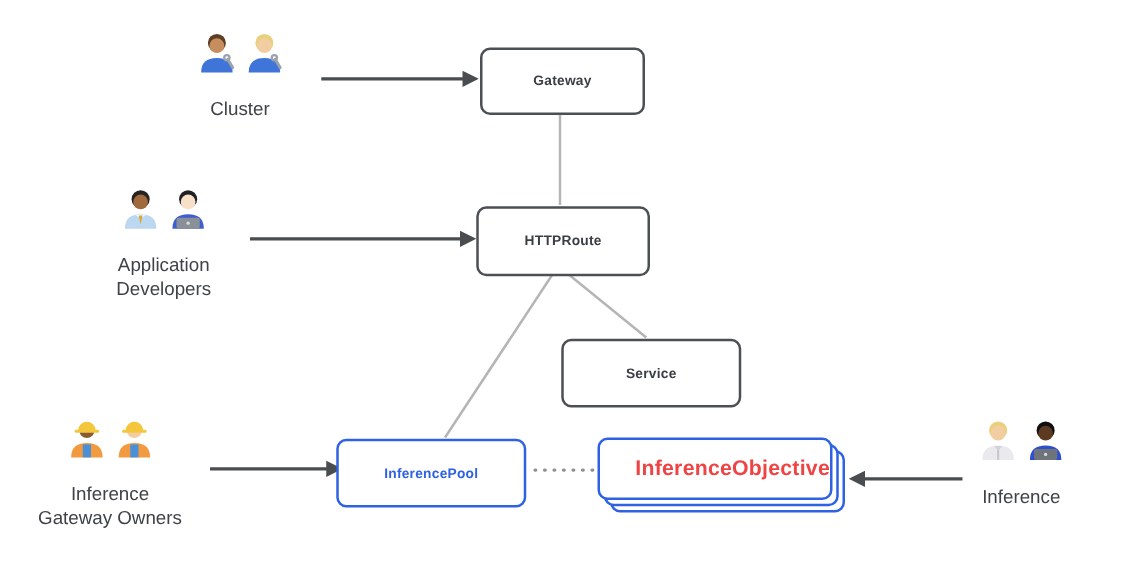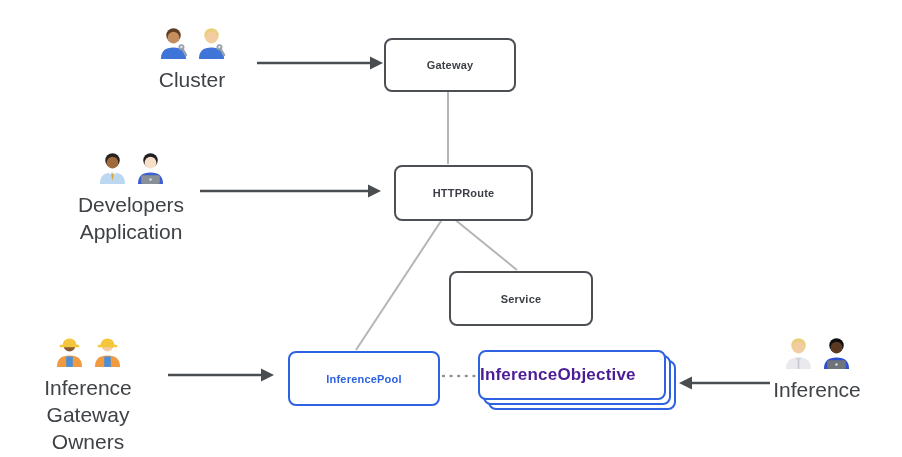--- a/index.html
+++ b/index.html
@@ -8,41 +8,41 @@
     font-family:"Liberation Sans",sans-serif;overflow:hidden;
   }
   .overlay{position:absolute;left:0;top:0;width:902px;height:457px;z-index:1;}
   .node{
     position:absolute;z-index:2;background:#ffffff;
     border:2.5px solid #4c4f54;border-radius:8px;
     display:flex;align-items:center;justify-content:center;
     font-weight:700;font-size:11px;color:#3b3e44;letter-spacing:.2px;
   }
   #node-gateway{left:384px;top:38px;width:128px;height:50px;}
-  #node-httproute{left:394px;top:165px;width:135px;height:52px;}
+  #node-httproute{left:381px;top:165px;width:135px;height:52px;}
   #node-service{left:449px;top:271px;width:140px;height:51px;}
   .node-blue{border-color:#2e62e2;color:#2e62e2;}
-  #node-inferencepool{left:288px;top:351px;width:148px;height:51px;justify-content:center;}
+  #node-inferencepool{left:269px;top:351px;width:148px;height:51px;justify-content:center;}
   .stack{position:absolute;left:478px;top:350px;width:188px;height:50px;z-index:2;}
   .stack-layer{
     position:absolute;width:188px;height:50px;background:#ffffff;
     border:2.5px solid #2e62e2;border-radius:8px;box-sizing:border-box;
-    display:flex;align-items:center;justify-content:flex-start;
-    font-weight:700;font-size:17px;color:#4c1d95;letter-spacing:.2px;
+    display:flex;align-items:center;justify-content:flex-end;
+    font-weight:700;font-size:17px;color:#ef4444;letter-spacing:.2px;
   }
   .stack-layer.l3{left:10px;top:10px;}
   .stack-layer.l2{left:5px;top:5px;}
   .stack-layer.l1{left:0;top:0;}
   .persona{position:absolute;z-index:2;width:154px;text-align:center;}
   #persona-cluster_operators{left:115px;top:26px;}
   #persona-application_developers{left:54px;top:151px;}
   #persona-inference_platform_owners{left:11px;top:334px;}
   #persona-inference_workload_owners{left:740px;top:336px;}
   .persona .icons{display:flex;justify-content:center;align-items:flex-end;gap:5px;height:38px;}
-  .persona .plabel{margin-top:3px;font-size:21px;line-height:1.28;color:#3f4246;font-weight:500;}
+  .persona .plabel{margin-top:14px;font-size:15px;line-height:1.28;color:#3f4246;font-weight:500;}
 </style>
 </head>
 <body>
 
 <div class="stage">
 
   <svg class="overlay" width="902" height="457" viewBox="0 0 902 457">
 
     <line x1="448" y1="90" x2="448" y2="164" stroke="#b5b5b5" stroke-width="2"></line>
     <line x1="453" y1="218" x2="517" y2="270" stroke="#b5b5b5" stroke-width="2"></line>
@@ -122,22 +122,22 @@
           </svg></span>
         <span><svg width="33" height="35" viewBox="0 0 30 32" xmlns="http://www.w3.org/2000/svg">
             <circle cx="15" cy="9.5" r="6.6" fill="#1f1f24"></circle>
             <circle cx="15" cy="11.5" r="5.4" fill="#f8e0c8"></circle>
             <path d="M3.5,31 Q3.5,20.5 15,20.5 Q26.5,20.5 26.5,31 Z" fill="#3f5fd0"></path>
             <rect x="6.5" y="23" width="17" height="8" rx="1.3" fill="#8a9097"></rect>
             <circle cx="15" cy="27" r="1.2" fill="#d7dbde"></circle>
           </svg></span>
       </div>
     <div class="plabel">
+      <div>Application</div>
       <div>Developers</div>
-      <div>Application</div>
     </div>
   </div>
 
   <div class="persona" id="persona-inference_platform_owners">
     <div class="icons">
         <span><svg width="33" height="35" viewBox="0 0 30 32" xmlns="http://www.w3.org/2000/svg">
             <circle cx="15" cy="11.5" r="5.4" fill="#8a5a33"></circle>
             <path d="M3.5,31 Q3.5,20.5 15,20.5 Q26.5,20.5 26.5,31 Z" fill="#f29a3f"></path>
             <rect x="12" y="21.5" width="6" height="9.5" fill="#4a90d9"></rect>
             <path d="M8.7,10.8 a6.3,5.8 0 0 1 12.6,0 l1.6,0 a1.1,1.1 0 0 1 0,2.2 l-15.8,0 a1.1,1.1 0 0 1 0,-2.2 z" fill="#f4c63c"></path>

